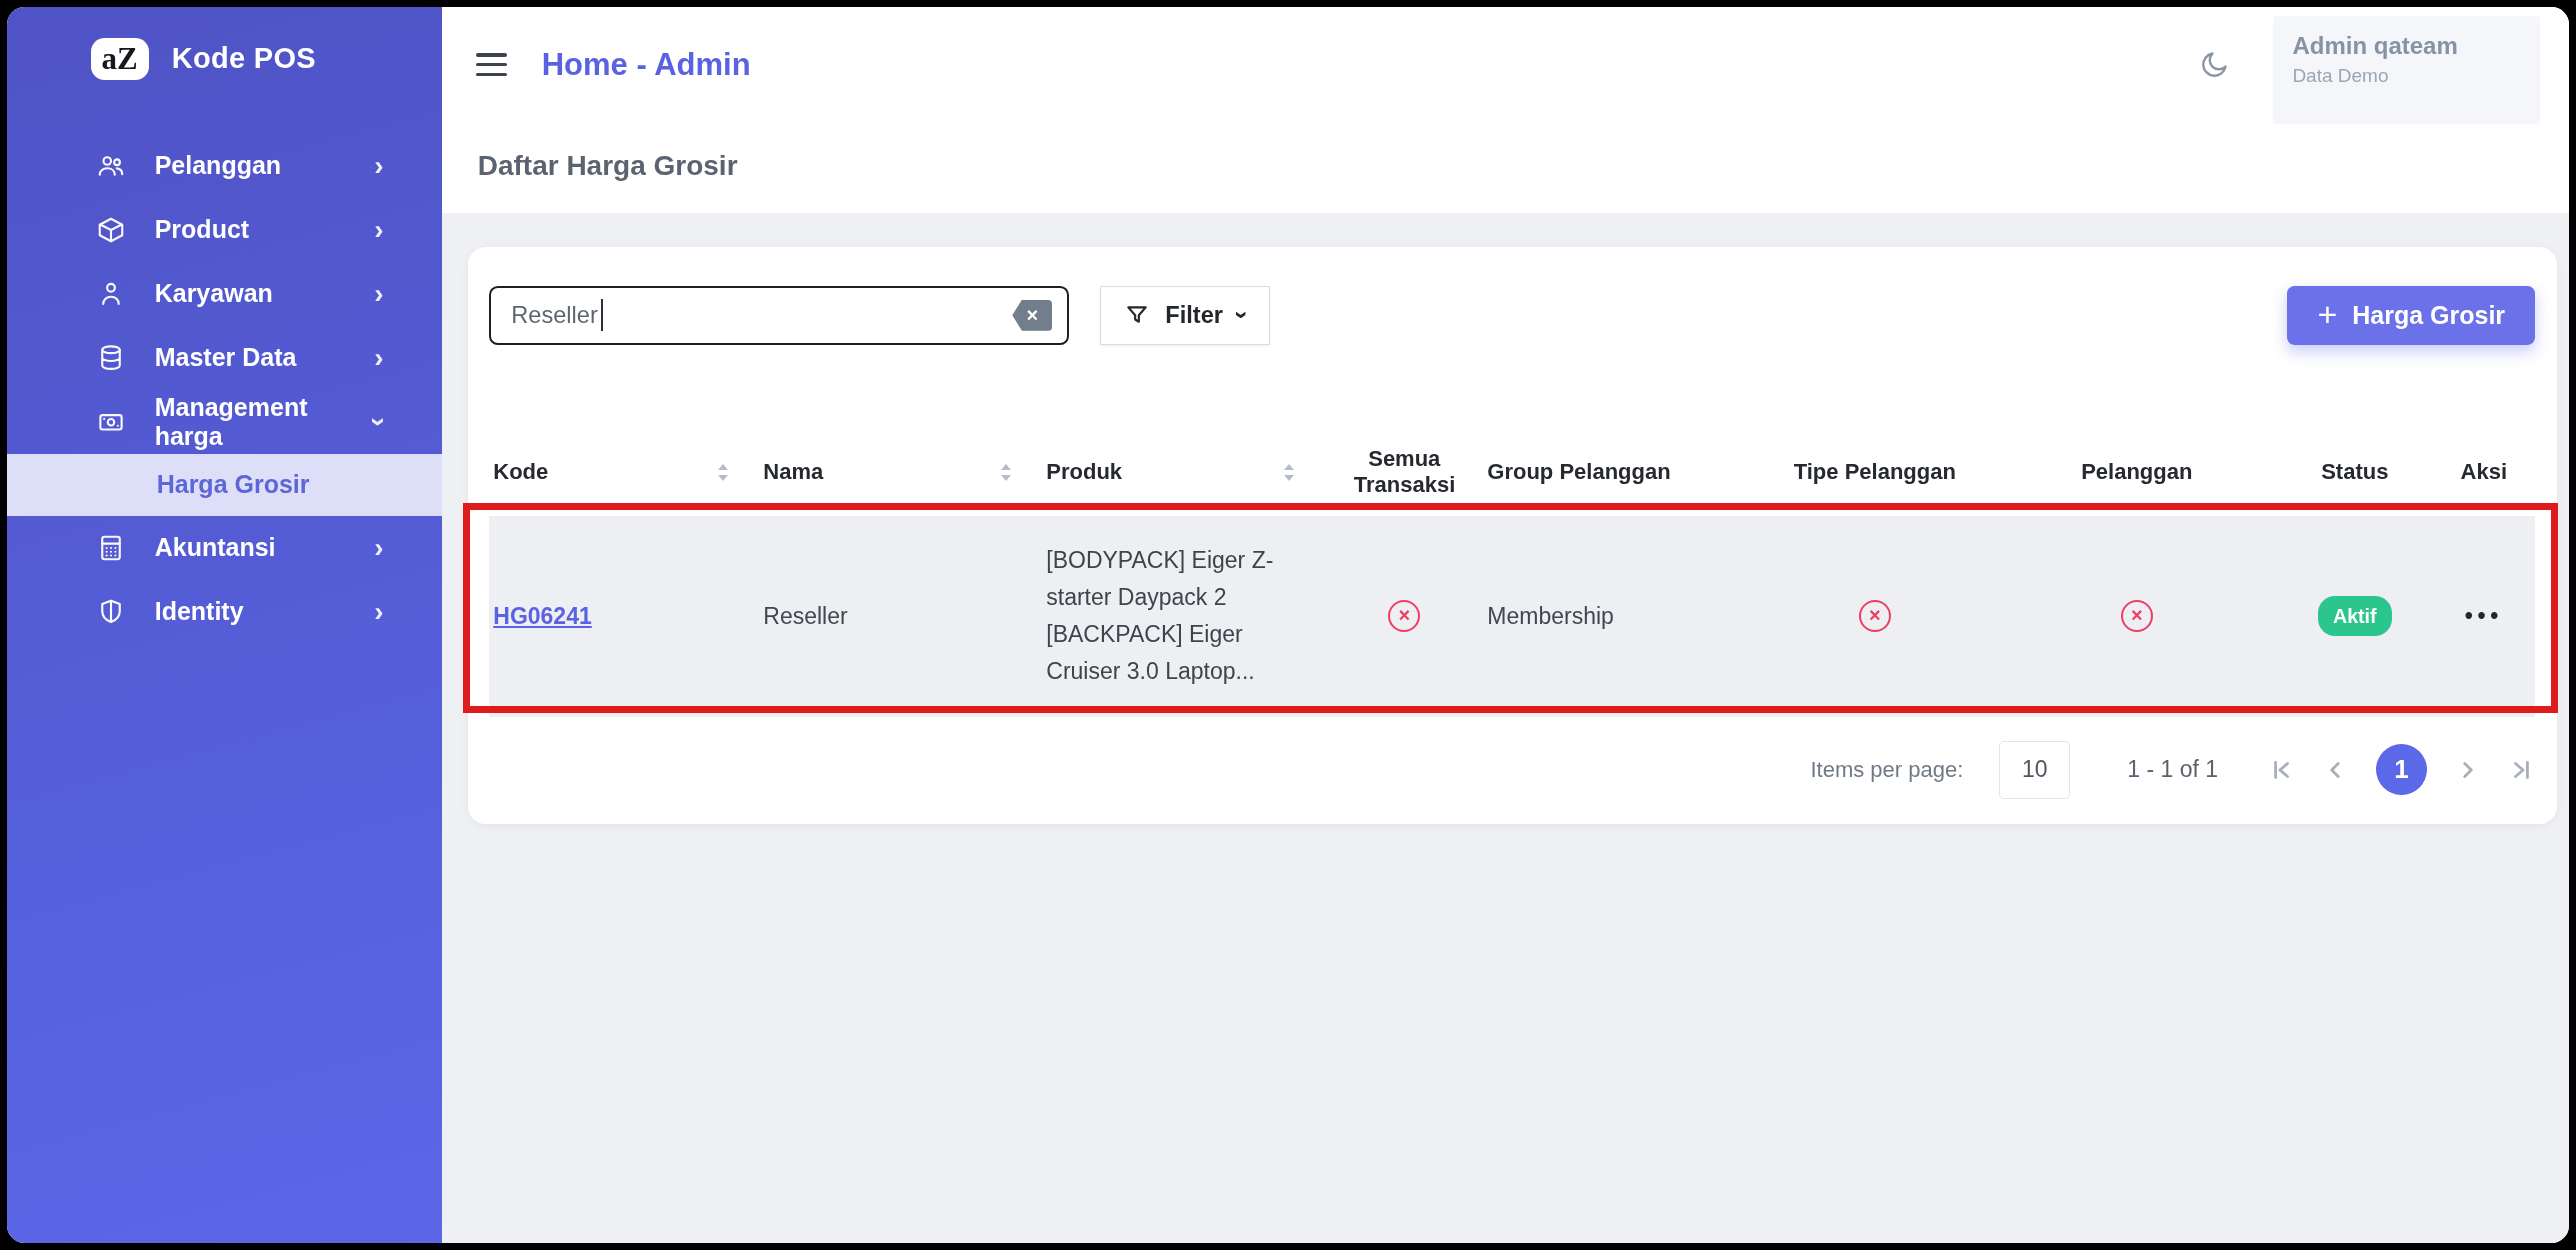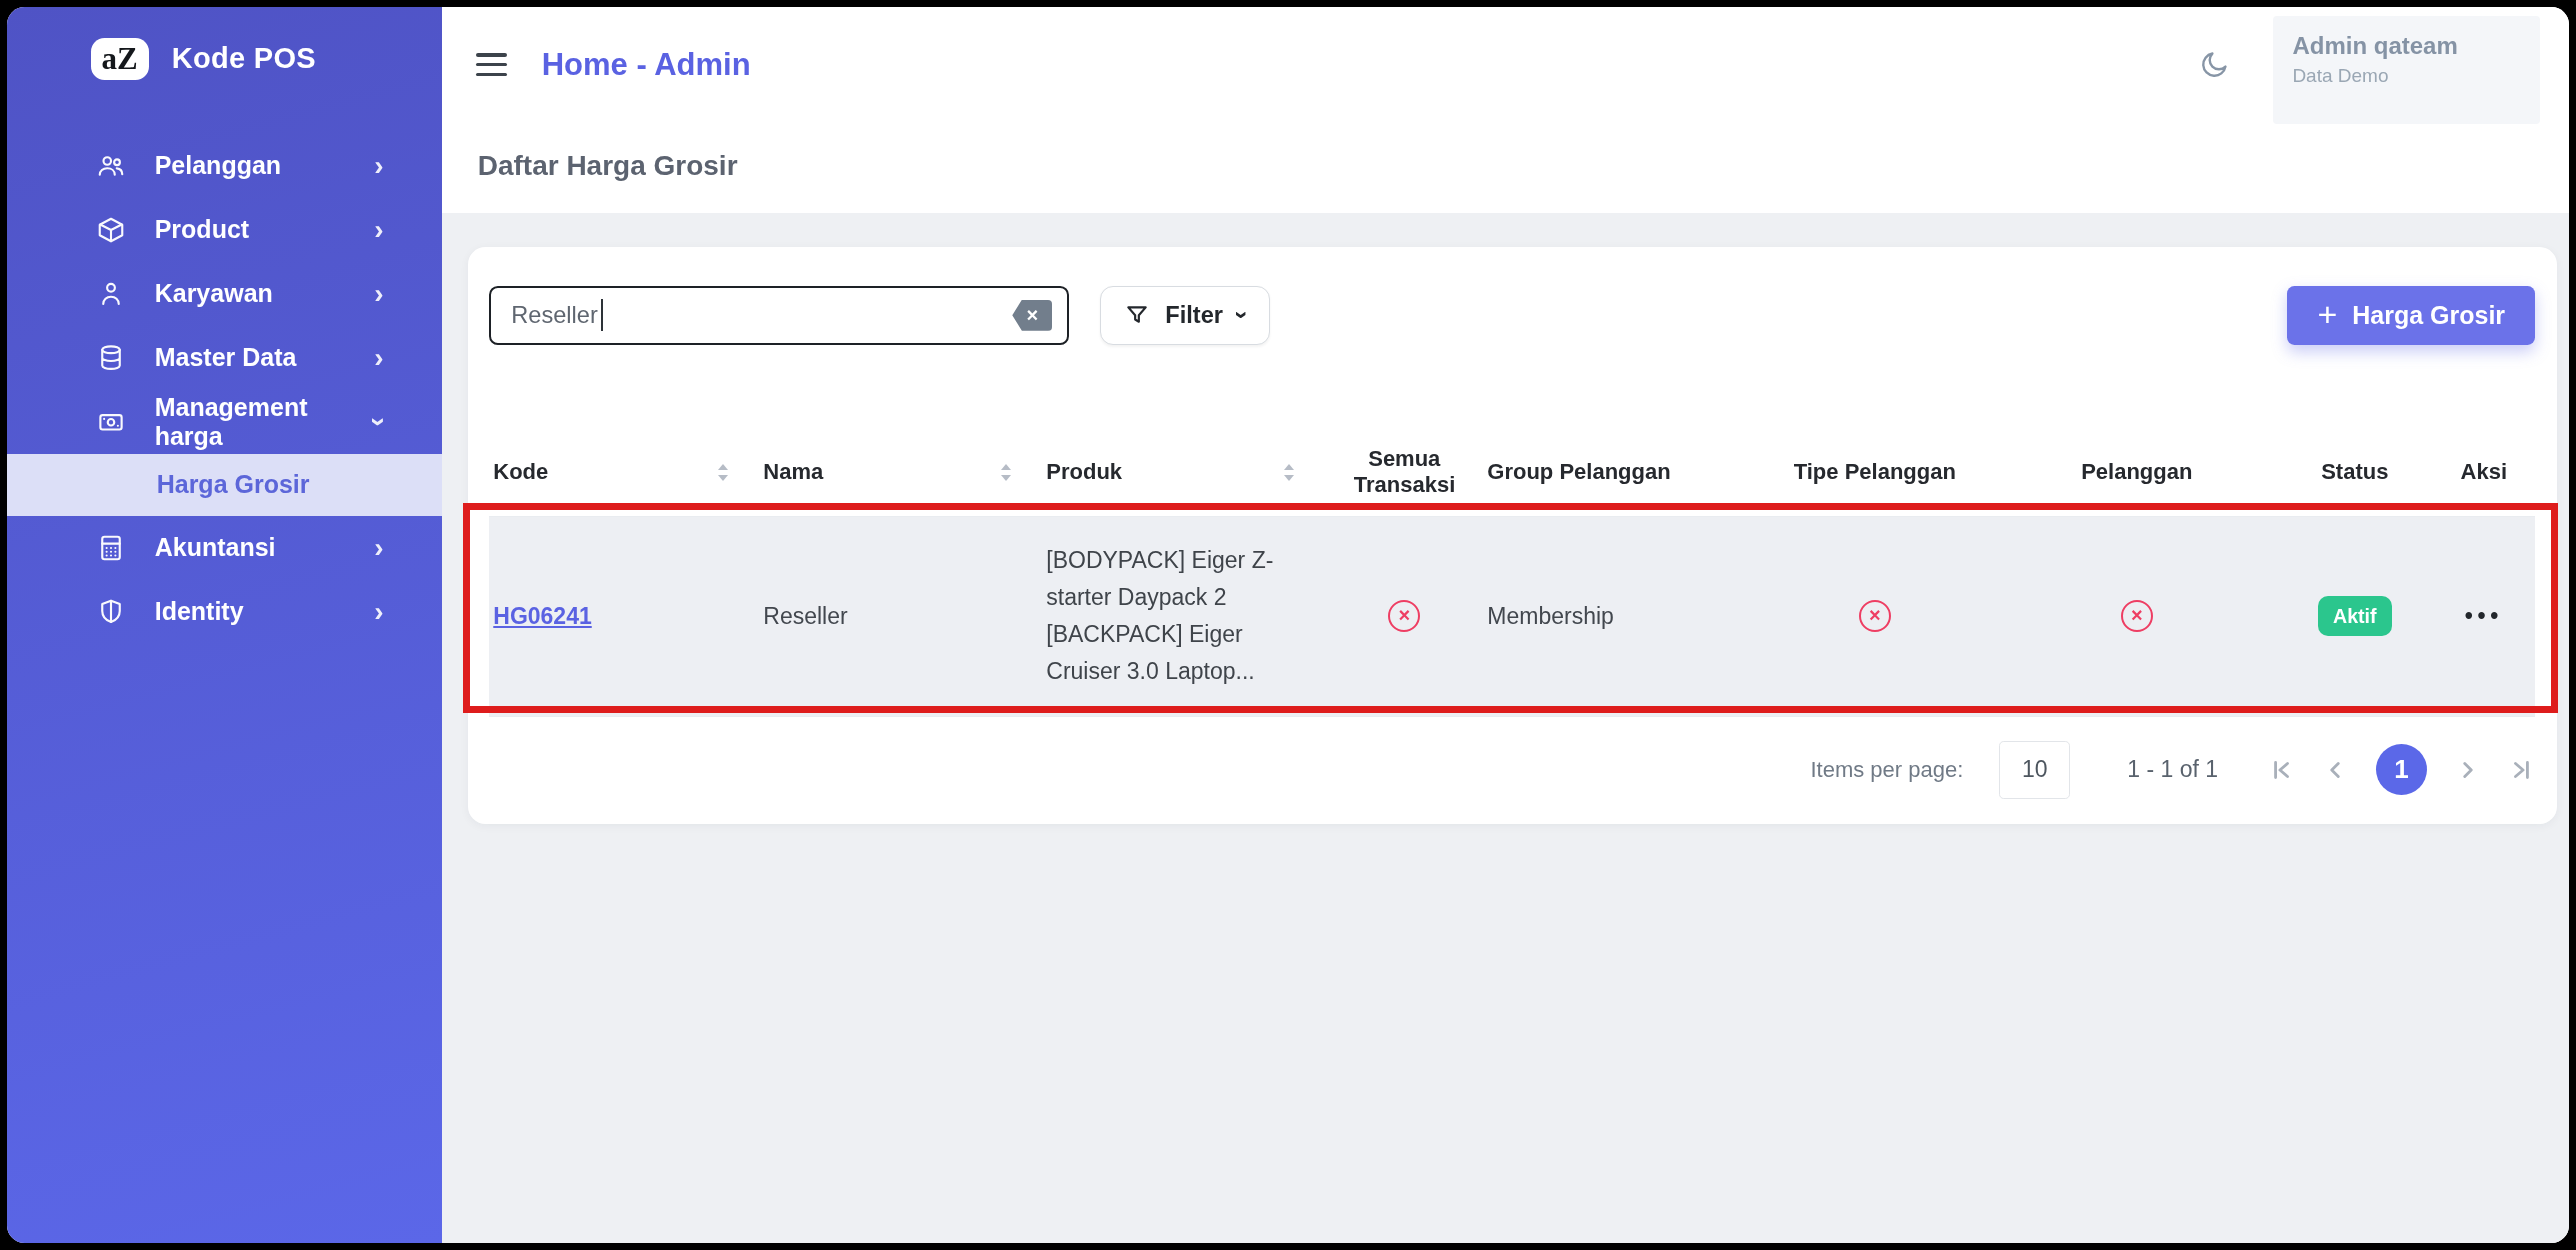--- a/index.html
+++ b/index.html
@@ -38,21 +38,21 @@
   
   .main-body { position:absolute; left:435px; top:206px; width:2128px; bottom:0; background:var(--page-bg,#eef0f3); }
   .card { position:absolute; left:26px; top:34px; width:2089px; height:577px; background:#fff; border-radius:17.5px; box-shadow:0 2px 9.4px rgba(25,35,65,.05); padding:0 21.6px; }
 
   
   .toolbar { display:flex; align-items:center; padding-top:39px; }
   .search-box { width:580px; height:59px; border:2px solid #1d2126; border-radius:8.8px; background:#fff; display:flex; align-items:center; padding-left:20px; cursor:text; }
   .search-text { font-size:23.6px; color:#5f6670; }
   .caret { width:2px; height:32px; background:#2d3238; margin-left:2.7px; }
   .clear-key { margin-left:auto; margin-right:15px; width:40px; height:31px; background:#727e8c; clip-path:polygon(24% 0,8% 0 ,100% 0,100% 100%,24% 100%,0 50%); border-radius:4px; display:flex; align-items:center; justify-content:center; color:#fff; font-size:20px; font-weight:700; cursor:pointer; }
-  .filter-btn { margin-left:31px; height:59px; padding:0 23px; border:1.3px solid #d8dce1; border-radius:13px; background:#fff; box-shadow:0 1.3px 2.7px rgba(0,0,0,.05); display:flex; align-items:center; gap:15px; cursor:pointer; }
+  .filter-btn { margin-left:31px; height:59px; padding:0 23px; border:1.3px solid #d8dce1; border-radius:1px; background:#fff; box-shadow:0 1.3px 2.7px rgba(0,0,0,.05); display:flex; align-items:center; gap:15px; cursor:pointer; }
   .filter-btn svg { width:26px; height:26px; stroke:#23272c; fill:none; stroke-width:2; stroke-linejoin:round; }
   .filter-label { font-size:23.6px; font-weight:600; color:#23272c; }
   .filter-caret { transform:rotate(90deg); font-size:24px; font-weight:700; color:#23272c; line-height:1; }
   .add-btn { margin-left:auto; height:59px; padding:0 30px; background:var(--button,#6b72e9); border:none; border-radius:7.4px; color:#fff; display:flex; align-items:center; gap:15px; box-shadow:0 6.7px 15px rgba(107,114,233,.35); cursor:pointer; }
   .add-plus { font-size:34px; font-weight:400; line-height:1; margin-top:-2.7px; }
   .add-label { font-size:25px; font-weight:600; }
 
   
   .thead, .trow { display:grid; grid-template-columns:270px 283px 283px 158px 270px 243px 281px 155px 103px; align-items:center; }
   .thead { margin-top:84px; height:88px; border-bottom:1.3px solid #e9ecf0; }
@@ -63,21 +63,21 @@
   .sort i { display:block; width:0; height:0; border-left:5.4px solid transparent; border-right:5.4px solid transparent; }
   .sort .up { border-bottom:6.7px solid #b6bcc6; }
   .sort .dn { border-top:6.7px solid #b6bcc6; }
   .trow { min-height:200px; background:var(--row-bg,#edeff3); border-bottom:1.3px solid #e9ecf0; cursor:pointer; }
   .td { font-size:23px; color:#42474e; padding-left:4px; display:flex; align-items:center; }
   .td.center { justify-content:center; padding-left:0; }
   .kode-link { color:var(--accent,#5a62e2); font-weight:600; text-decoration:underline; cursor:pointer; }
   .produk-text { width:251px; line-height:1.62; color:#3f444a; }
   .circle-x { width:32px; height:32px; border:2.7px solid var(--danger,#ee3e63); border-radius:50%; color:var(--danger,#ee3e63); display:inline-flex; align-items:center; justify-content:center; font-size:20px; font-weight:700; }
   .circle-x::before { content:"×"; margin-top:-2px; }
-  .badge { background:var(--badge-green,#2bc68d); color:#fff; font-size:19.6px; font-weight:700; padding:8.8px 15px; border-radius:10px;text-align:center; }
+  .badge { background:var(--badge-green,#2bc68d); color:#fff; font-size:19.6px; font-weight:700; padding:8.8px 15px; border-radius:17px;text-align:center; }
   .dots { font-size:23px; font-weight:700; color:#23272c; letter-spacing:4.7px; cursor:pointer; }
 
   
   .pagination { display:flex; align-items:center; justify-content:flex-end; margin-top:24px; gap:12px; }
   .ipp-label { font-size:22px; color:#707a86; }
   .ipp-input { width:71px; height:58px; margin-left:24px; border:1.3px solid #e2e5e9; border-radius:4.7px; text-align:center; font-size:23px; color:#4d565f; font-family:inherit; background:#fff; }
   .range { font-size:23px; color:#59626d; margin-left:45px; }
   .pager { display:flex; align-items:center; gap:28px; margin-left:38px; }
   .pager svg { width:26px; height:26px; stroke:#a9b0ba; fill:none; stroke-width:2.6; stroke-linecap:round; stroke-linejoin:round; cursor:pointer; }
   .page-circle { width:51px; height:51px; border-radius:50%; background:var(--pager-active,#5b68e8); color:#fff; font-size:26px; font-weight:700; display:flex; align-items:center; justify-content:center; cursor:pointer; }

